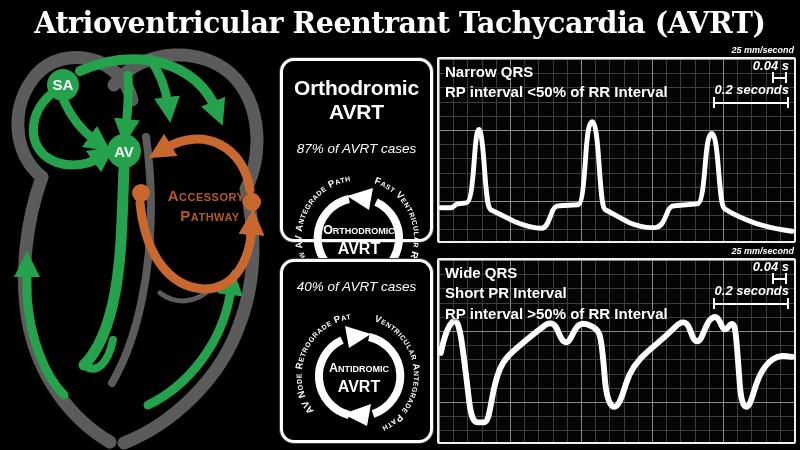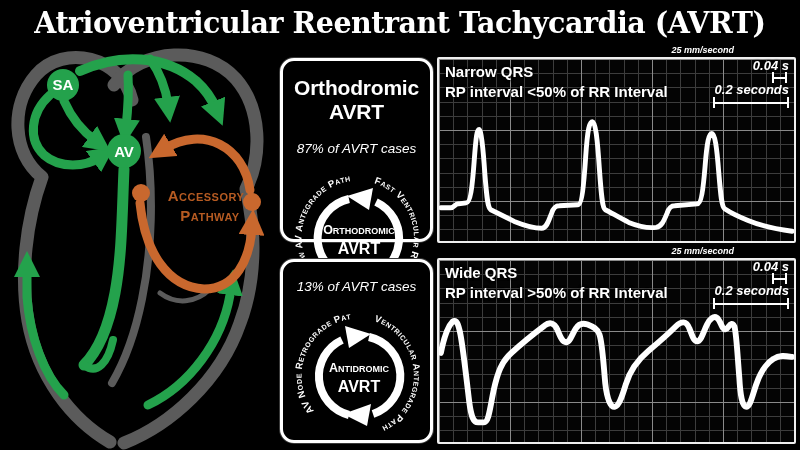--- a/index.html
+++ b/index.html
@@ -30,21 +30,21 @@
   }
   .avrt-box.top{top:58px;}
   .avrt-box.bottom{top:259px;}
   .box-title{font-size:21px;font-weight:bold;margin-top:15px;letter-spacing:-0.2px;}
   .box-sub{font-size:13.5px;font-style:italic;margin-top:17px;}
   .circle-svg{margin-top:-4px;}
   .curve-label{font-size:9.5px;font-weight:bold;fill:#fff;font-variant:small-caps;letter-spacing:0.5px;}
   .center-label1{font-size:12.5px;font-weight:bold;fill:#fff;font-variant:small-caps;}
   .center-label2{font-size:16px;font-weight:bold;fill:#fff;}
   
-  .ecg-wrap{position:absolute;left:437px;width:299px;}
+  .ecg-wrap{position:absolute;left:437px;width:359px;}
   .ecg-wrap.top{top:45px;}
   .ecg-wrap.bottom{top:246px;}
   .speed-label{
     height:12px;font-size:9px;font-style:italic;font-weight:bold;
     text-align:right;padding-right:2px;line-height:11px;
   }
   .ecg-panel{
     position:relative;width:359px;height:186px;box-sizing:border-box;
     border:2px solid #efefef;border-radius:2px;
     background-color:#040404;
@@ -152,21 +152,21 @@
     </text>
     <text class="curve-label">
       <textPath href="#oRight">Fast Ventricular Retrograde Path</textPath>
     </text>
     <text x="76" y="82" text-anchor="middle" class="center-label1">Orthodromic</text>
     <text x="76" y="102" text-anchor="middle" class="center-label2">AVRT</text>
   </svg>
 </div>
 
 <div class="avrt-box bottom">
-  <div class="box-sub">13% of AVRT cases</div>
+  <div class="box-sub">40% of AVRT cases</div>
   <svg class="circle-svg" width="152" height="146" viewBox="0 0 152 146">
     <defs>
       <path id="aLeft" d="M 31,121 A 57 57 0 0 1 68,29"></path>
       <path id="aRight" d="M 91,31 A 57 57 0 1 1 52,138"></path>
     </defs>
 
     <g fill="none" stroke="#fff" stroke-width="8">
       <path d="M 66,125 A 40 40 0 0 1 59,50"></path>
       <path d="M 86,47 A 40 40 0 0 1 90,124"></path>
     </g>
@@ -203,20 +203,21 @@
 </div>
 
 <div class="ecg-wrap bottom">
   <div class="speed-label">25 mm/second</div>
   <div class="ecg-panel">
     <svg class="wave-svg" width="355" height="182" viewBox="0 0 359 186">
       <path fill="none" stroke="#fff" stroke-width="6" stroke-linecap="round" stroke-linejoin="round" d="M 0,95 C 3,80 7,68 12,63 C 16,60 18,66 20,76 C 23,92 26,120 29,145 C 31,160 33,166 38,166 L 44,166 C 49,166 50,152 54,133 C 58,115 62,104 72,95 C 84,84 98,73 106,67 C 111,63 116,64 119,71 C 122,78 124,84 128,84 C 132,84 134,76 138,70 C 141,65 145,64 150,66 C 155,68 160,70 162,76 C 165,84 166,104 168,126 C 170,144 174,151 178,150 C 182,149 185,140 189,127 C 193,114 200,103 212,93 C 224,83 234,74 240,68 C 246,62 251,62 254,70 C 257,77 258,83 262,83 C 266,83 268,74 272,66 C 275,60 279,57 282,59 C 285,61 286,66 288,69 C 290,72 292,71 294,68 C 296,65 298,64 300,68 C 302,74 303,96 305,120 C 306,138 308,150 312,150 C 316,150 318,140 322,128 C 326,116 332,106 340,101 C 346,97 352,98 359,99"></path>
     </svg>
     <div class="ecg-lines">
       <div>Wide QRS</div>
+      <div>Short PR Interval</div>
       <div>RP interval &gt;50% of RR Interval</div>
     </div>
     <div class="scale-area">
       <div class="scale-txt">0.04 s</div>
       <div class="bracket small"></div>
       <div class="scale-txt">0.2 seconds</div>
       <div class="bracket large"></div>
     </div>
   </div>
 </div>

